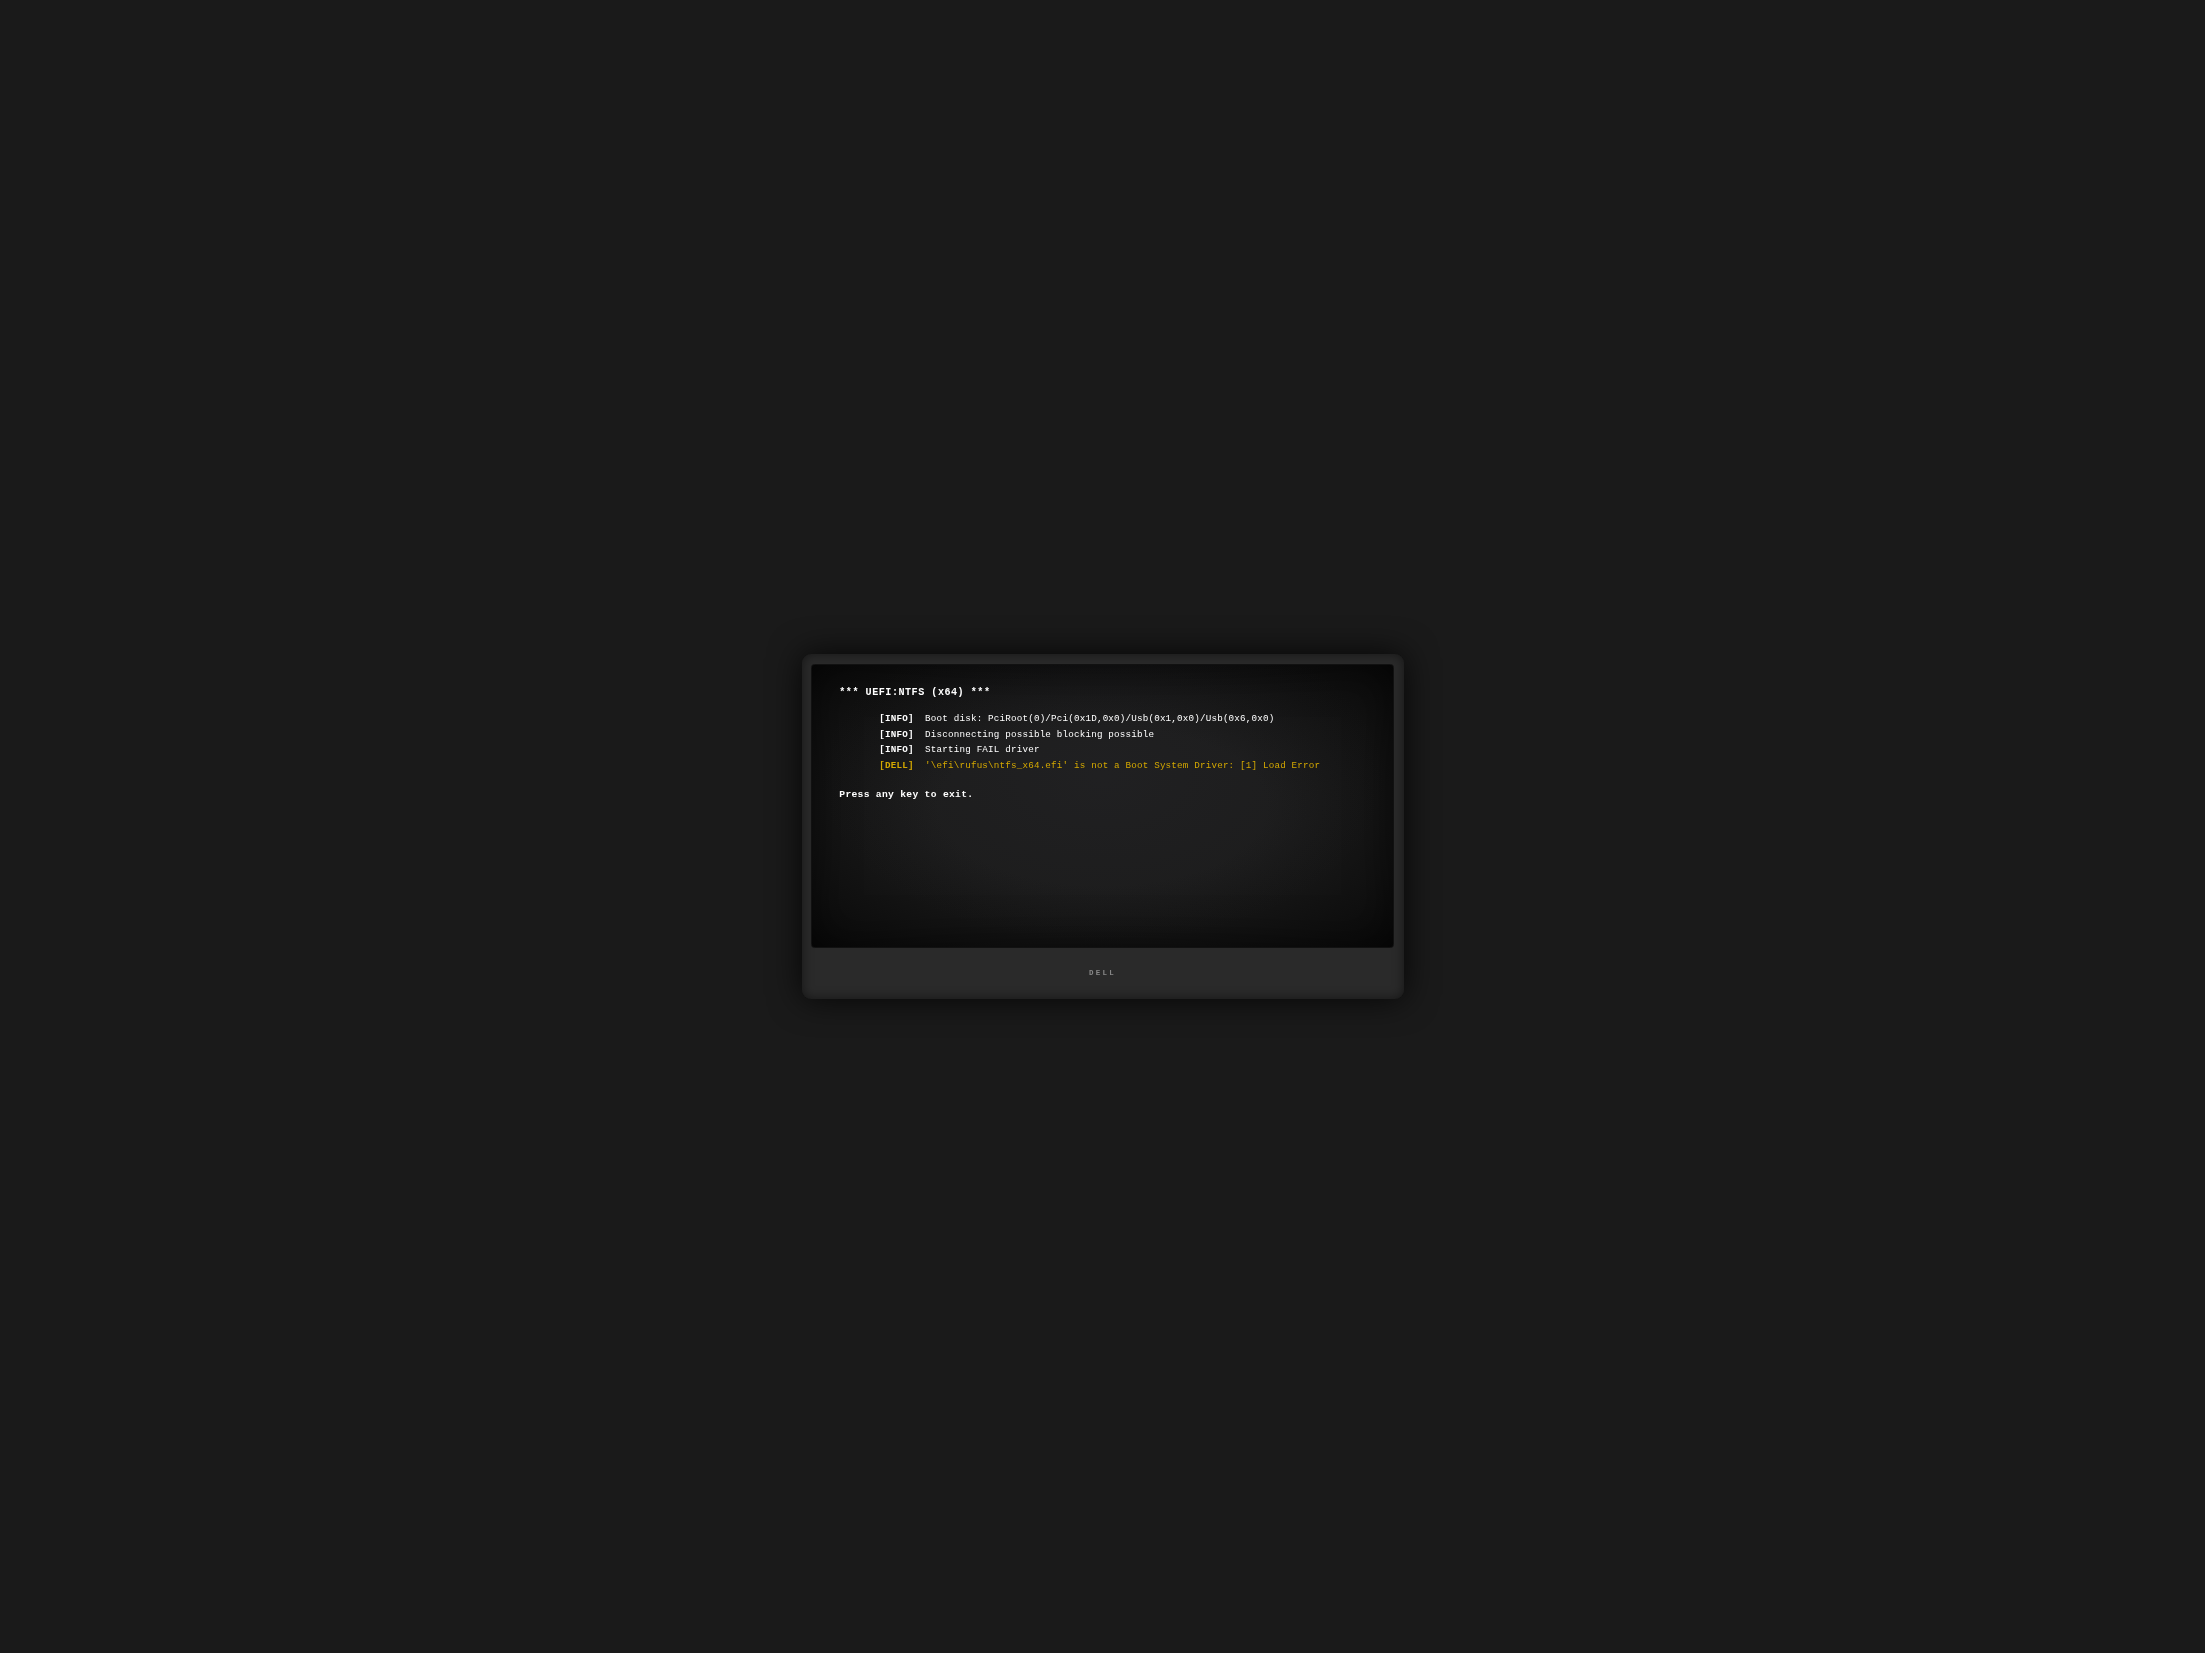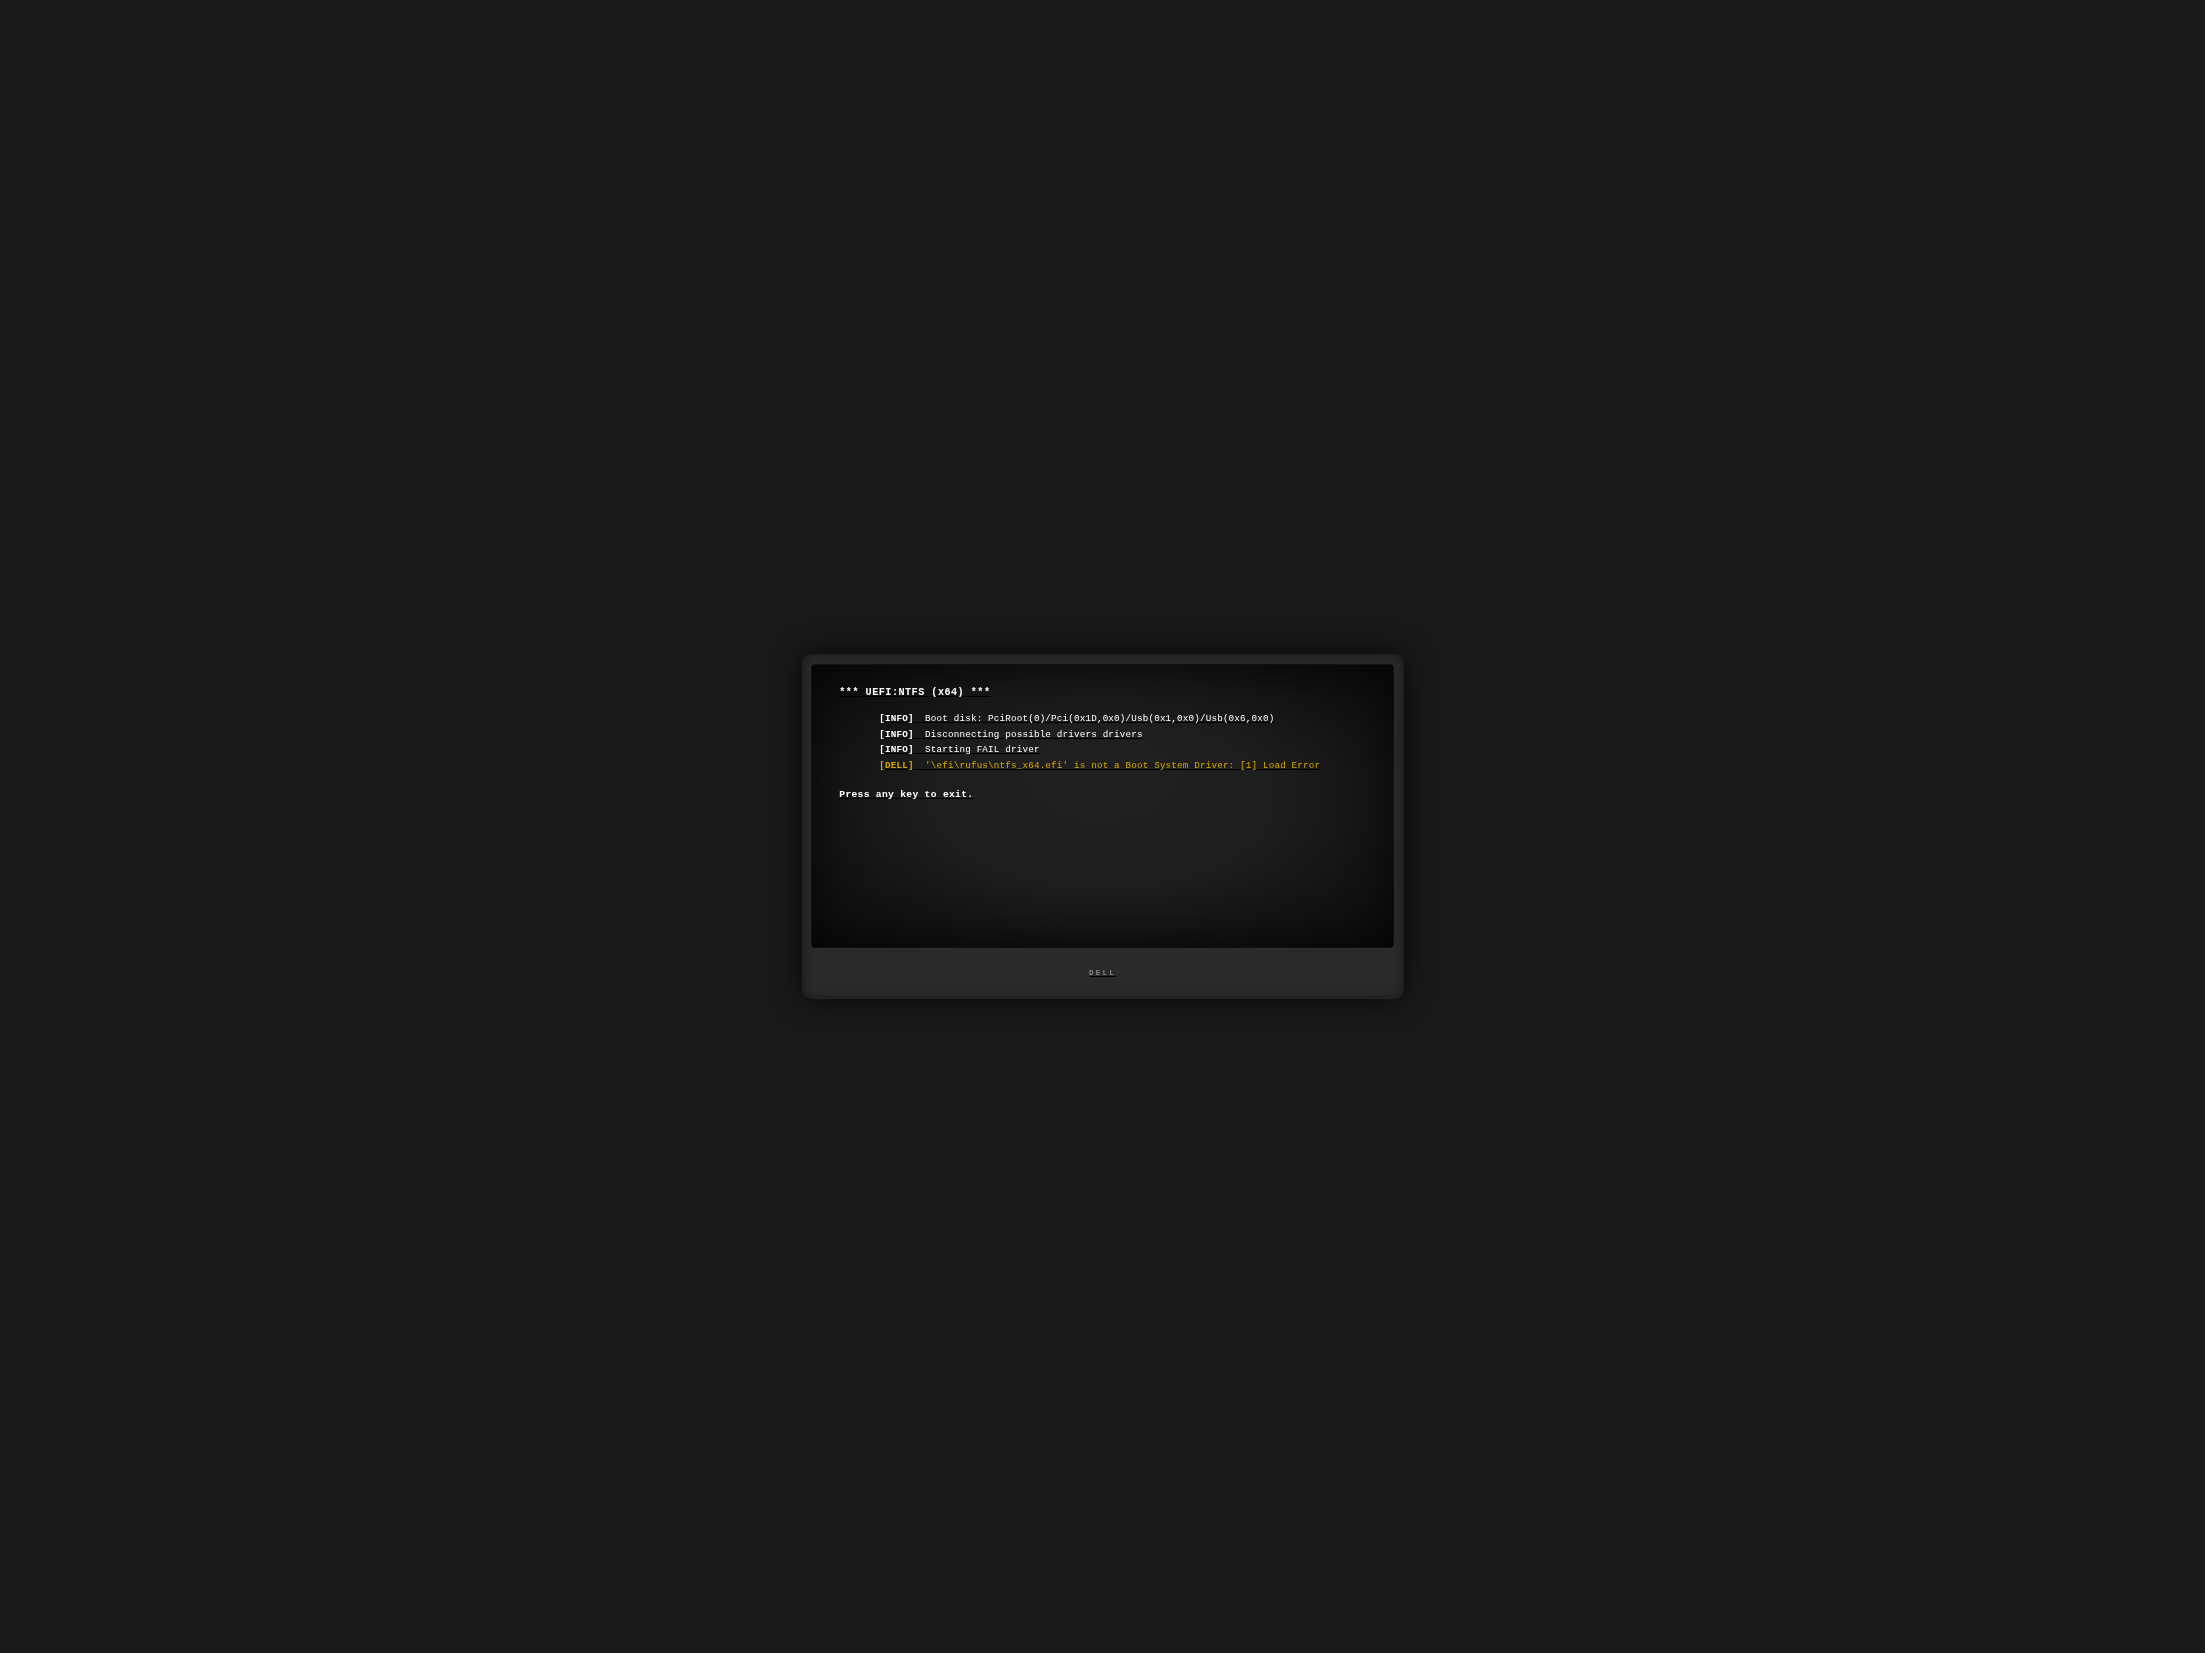--- a/index.html
+++ b/index.html
@@ -18,21 +18,20 @@
     }
 
     .monitor-outer {
       width: 95vw;
       max-width: 602px;
       background: #2a2a2a;
       border-radius: 9px;
       padding: 9.8px 9.8px 22px 9.8px;
       box-shadow: 0 0 33px rgba(0,0,0,0.8), inset 0 0 11px rgba(0,0,0,0.5);
       position: relative;
-      text-decoration: underline;
     }
 
     .monitor-screen {
       background: radial-gradient(ellipse at center, #1c1c1c 40%, #0a0a0a 100%);
       border-radius: 3.3px;
       padding: 22px 27px;
       min-height: 284px;
       position: relative;
       overflow: hidden;
       border: 1.1px solid #111;
@@ -118,21 +117,21 @@
 
 <div class="monitor-outer">
   <div class="monitor-screen">
     <div class="terminal-content">
 
       <div class="title-line">*** UEFI:NTFS (x64) ***</div>
 
       <div class="log-lines">
 
       <div class="log-line"><span class="tag-info">[INFO]</span><span class="text-white">  Boot disk: PciRoot(0)/Pci(0x1D,0x0)/Usb(0x1,0x0)/Usb(0x6,0x0)</span></div>
-          <div class="log-line"><span class="tag-info">[INFO]</span><span class="text-white">  Disconnecting possible drivers drivers</span></div>
+          <div class="log-line"><span class="tag-info">[INFO]</span><span class="text-white">  Disconnecting possible blocking possible</span></div>
           <div class="log-line"><span class="tag-info">[INFO]</span><span class="text-white">  Starting FAIL driver</span></div>
           <div class="log-line"><span class="tag-fail">[DELL]</span><span class="text-yellow">  '\efi\rufus\ntfs_x64.efi' is not a Boot System Driver: [1] Load Error</span></div>
         </div>
 
       <div class="press-any-key">Press any key to exit.</div>
 
     </div>
   </div>
   <div class="monitor-bezel-bottom">
     <span class="brand-label">DELL</span>

